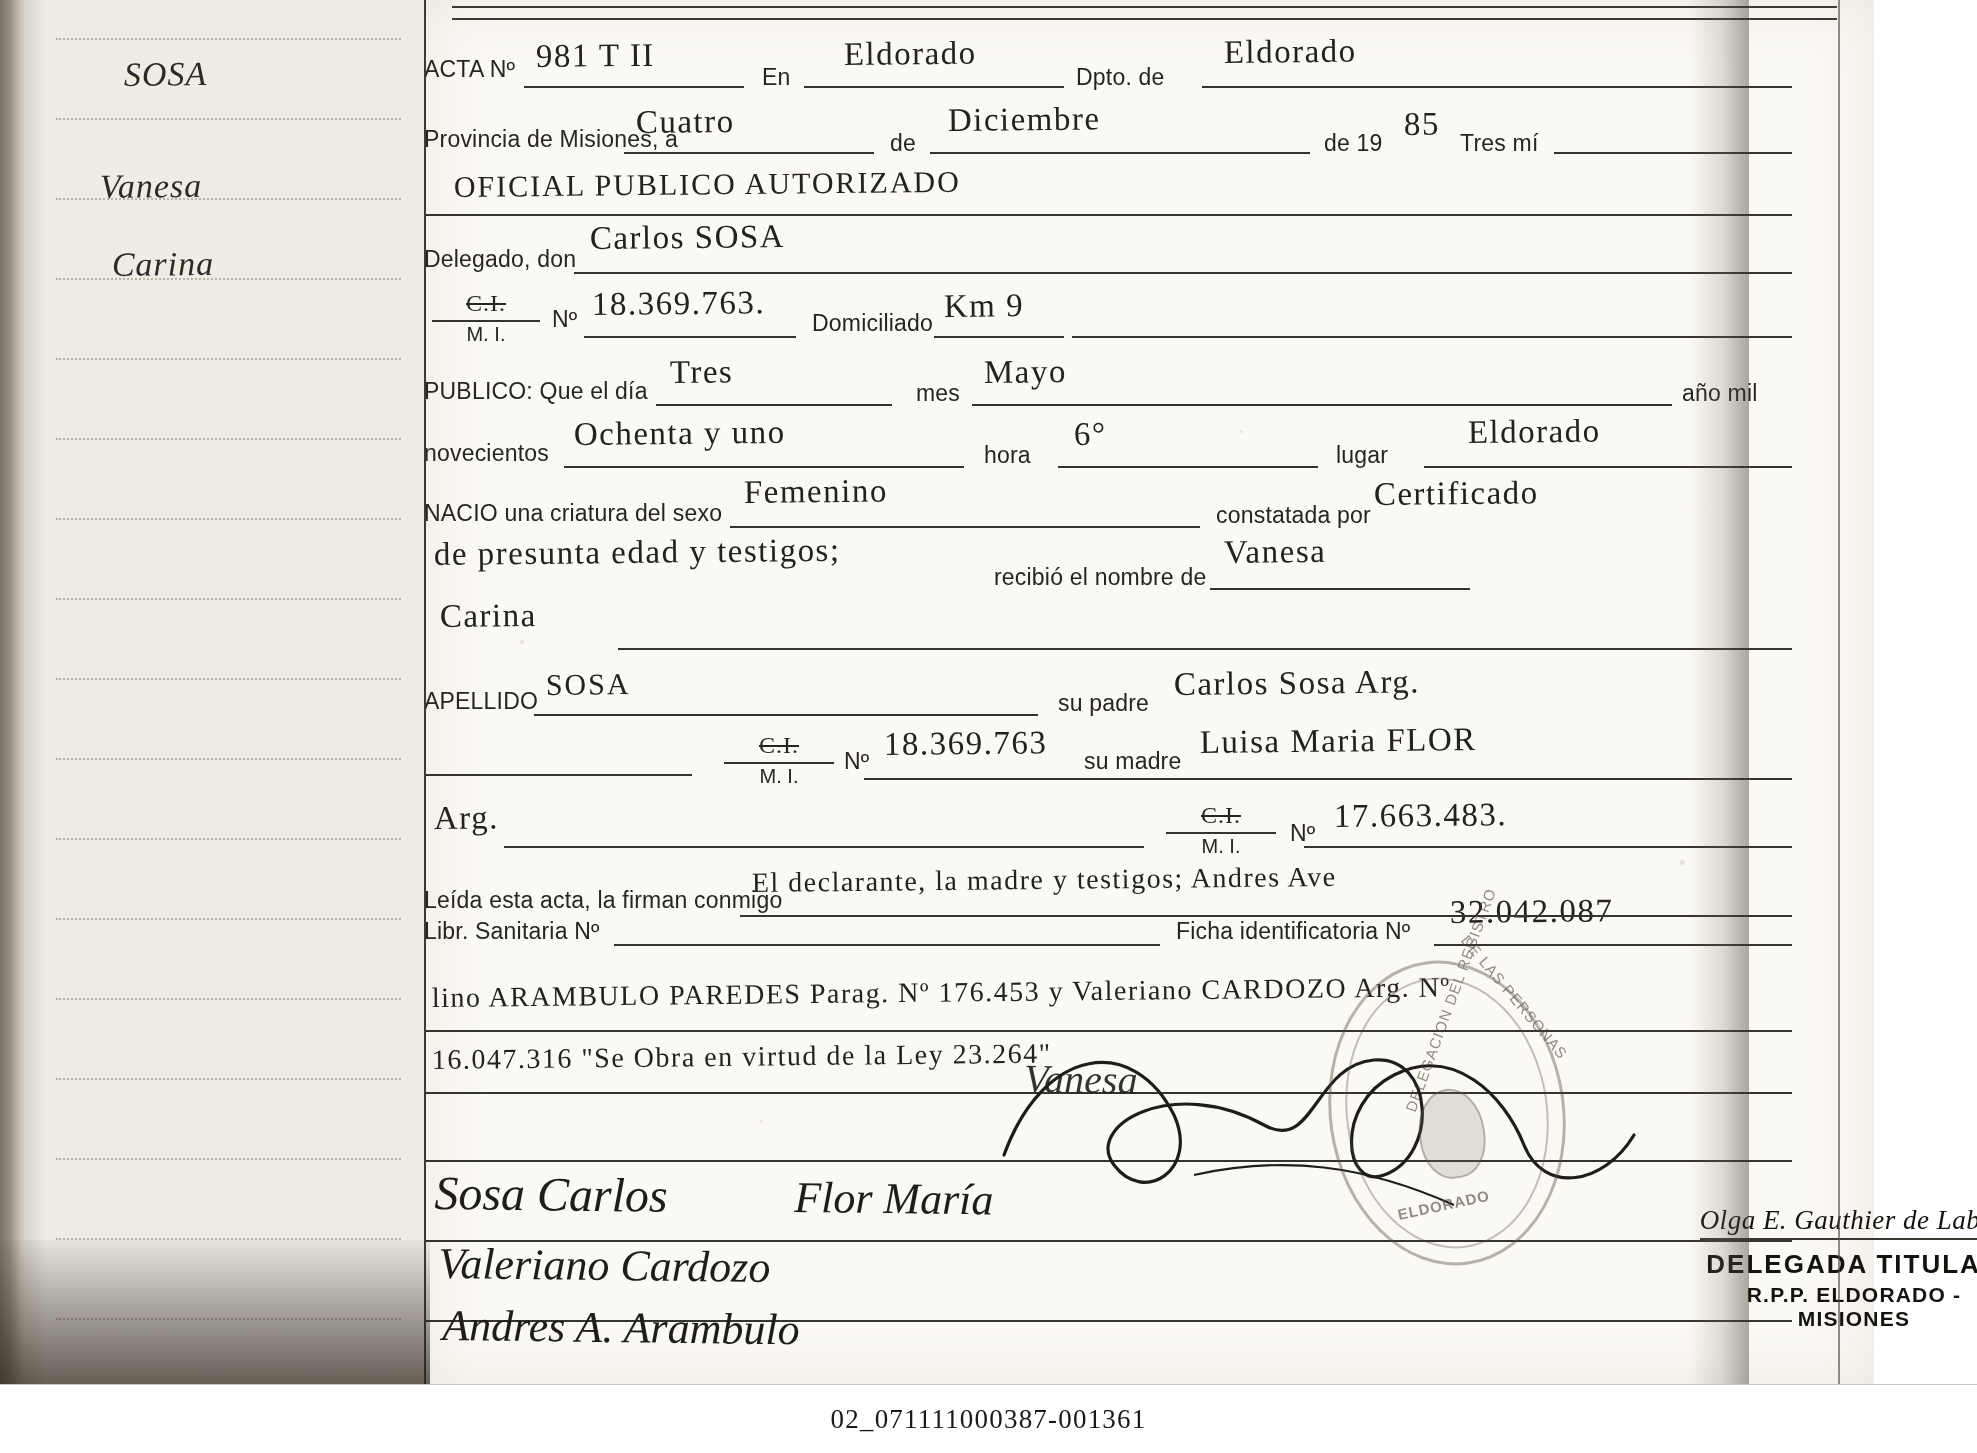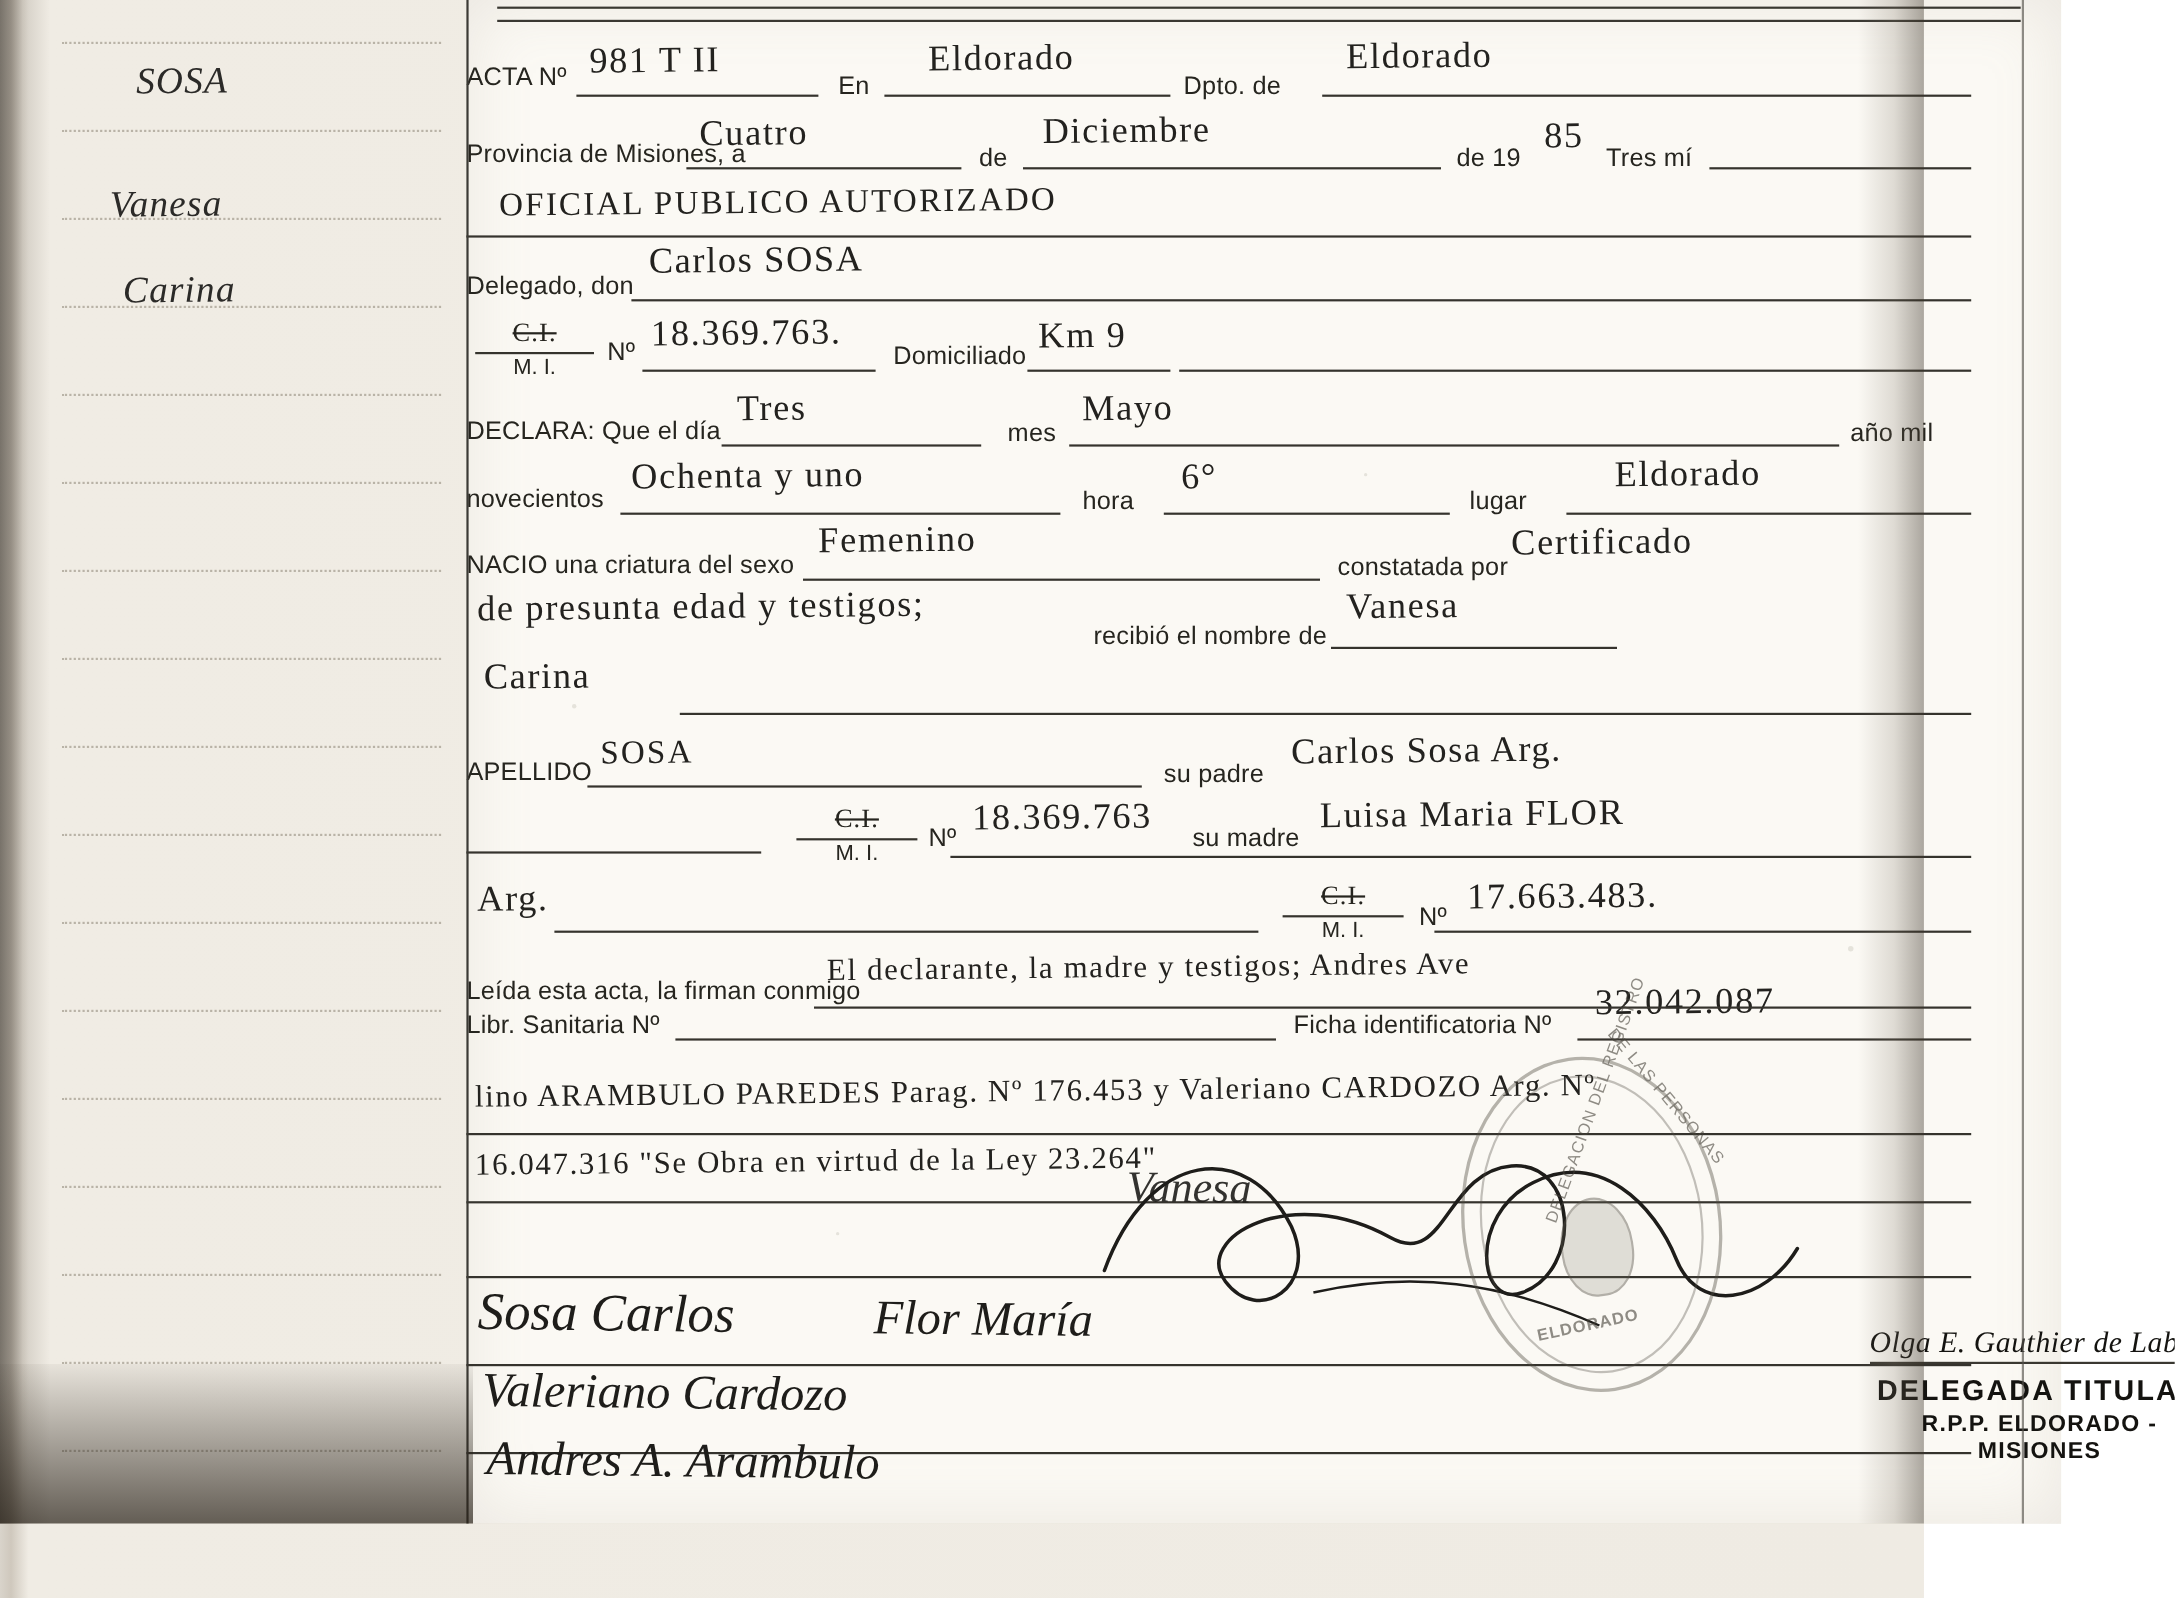--- a/index.html
+++ b/index.html
@@ -338,21 +338,21 @@
       <span class="lbl" style="left:128px; top:8px;">Nº</span>
       <span class="hw tilt2" style="left:168px; top:-12px;">18.369.763.</span>
       <span class="line" style="left:160px; top:38px; width:212px;"></span>
       <span class="lbl" style="left:388px; top:12px;">Domiciliado</span>
       <span class="hw tilt2" style="left:520px; top:-10px;">Km 9</span>
       <span class="line" style="left:510px; top:38px; width:130px;"></span>
       <span class="line" style="left:648px; top:38px; width:720px;"></span>
     </div>
 
     <div class="row" style="top:370px;">
-      <span class="lbl" style="left:0px; top:8px;">DECLARA: Que el día</span>
+      <span class="lbl" style="left:0px; top:8px;">PUBLICO: Que el día</span>
       <span class="hw tilt2" style="left:246px; top:-16px;">Tres</span>
       <span class="line" style="left:232px; top:34px; width:236px;"></span>
       <span class="lbl" style="left:492px; top:10px;">mes</span>
       <span class="hw tilt2" style="left:560px; top:-16px;">Mayo</span>
       <span class="line" style="left:548px; top:34px; width:700px;"></span>
       <span class="lbl" style="left:1258px; top:10px;">año mil</span>
     </div>
 
     <div class="row" style="top:430px;">
       <span class="lbl" style="left:0px; top:10px;">novecientos</span>
@@ -487,13 +487,16 @@
 
   <div id="left-edge"></div>
   <div id="right-edge"></div>
   <div id="gutter-shadow"></div>
 
   <div class="speck" style="left:520px; top:640px; width:4px; height:4px;"></div>
   <div class="speck" style="left:1240px; top:430px; width:3px; height:3px;"></div>
   <div class="speck" style="left:1680px; top:860px; width:5px; height:5px;"></div>
   <div class="speck" style="left:760px; top:1120px; width:3px; height:3px;"></div>
 
+  <div id="footer-strip">
+    <span id="footer-id">02_071111000387-001361</span>
+  </div>
 </div>
 
 </body></html>

